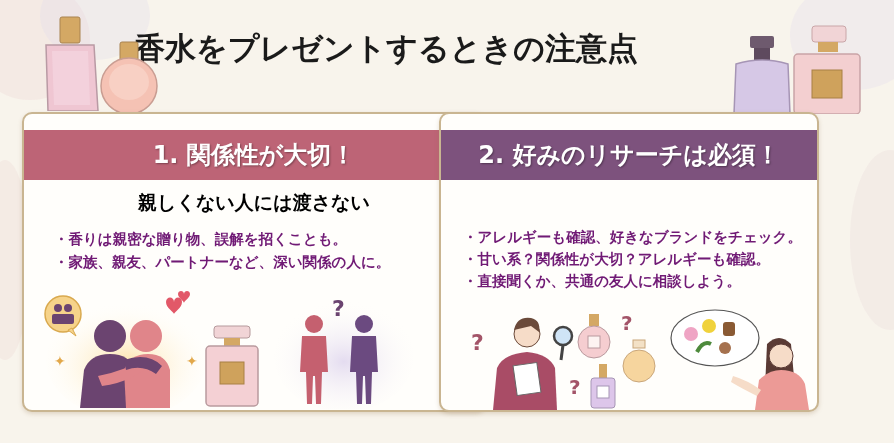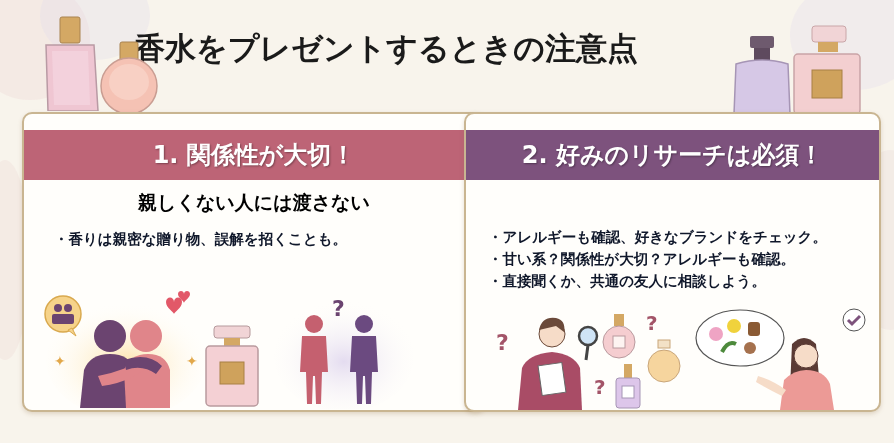--- a/index.html
+++ b/index.html
@@ -16,36 +16,36 @@
     position: absolute; left: 0; top: 28px; width: 772px; text-align: center;
     font-size: 31px; font-weight: bold; color: #1a1a1a; letter-spacing: 0px;
   }
   .deco { position: absolute; }
   .card {
     position: absolute; top: 112px; height: 300px;
     background: #fffefb; border: 2px solid #c9b591; border-radius: 10px;
     overflow: hidden; box-shadow: 0 2px 4px rgba(150,120,80,0.25);
   }
   .card.left { left: 22px; width: 464px; }
-  .card.right { left: 464px; width: 417px; }
+  .card.right { left: 439px; width: 380px; }
   .card-header {
     position: absolute; left: 0; right: 0; top: 16px; height: 50px;
     color: #fff; font-weight: bold; font-size: 24px;
     display: flex; align-items: center; justify-content: center;
     text-shadow: 1px 1px 2px rgba(0,0,0,0.35);
   }
   .left .card-header { background: #bd6476; }
   .right .card-header { background: #7d527d; }
   .card-sub {
     position: absolute; left: 0; right: 0; top: 76px; text-align: center;
     font-size: 19px; font-weight: bold; color: #000000;
   }
   .bullets {
     position: absolute; left: 30px; top: 114px; list-style: none;
-    font-size: 14.5px; font-weight: bold; color: #0f172a; line-height: 23px;
+    font-size: 14.5px; font-weight: bold; color: #701a75; line-height: 23px;
   }
   .right .bullets { left: 22px; top: 112px; line-height: 22px; }
   .bullets li::before { content: "・"; }
   .illus { position: absolute; }
 </style>
 </head>
 <body>
 
 <div class="bg-flower" style="left:-30px;top:-20px;width:120px;height:120px;background:#eed6d8;"></div>
 <div class="bg-flower" style="left:40px;top:-30px;width:110px;height:90px;background:#e2dceb;"></div>
@@ -76,20 +76,21 @@
   <rect x="28" y="18" width="20" height="10" fill="#d4a864"></rect>
   <rect x="4" y="30" width="66" height="60" rx="4" fill="#f3cfd0" stroke="#c9a4a6" stroke-width="1.5"></rect>
   <rect x="22" y="46" width="30" height="28" fill="#cfa25c" stroke="#a88044"></rect>
 </svg>
 
 <section class="card left">
   <div class="card-header">1. 関係性が大切！</div>
   <div class="card-sub">親しくない人には渡さない</div>
   <ul class="bullets">
     <li>香りは親密な贈り物、誤解を招くことも。</li>
+    <li>家族、親友、パートナーなど、深い関係の人に。</li>
   </ul>
 
   <svg class="illus" style="left:14px;top:176px" width="170" height="120" viewBox="0 0 170 120">
     <defs>
       <radialGradient id="glowY" cx="50%" cy="55%" r="55%">
         <stop offset="0%" stop-color="#fde2a8"></stop>
         <stop offset="100%" stop-color="#fffefb" stop-opacity="0"></stop>
       </radialGradient>
     </defs>
     <ellipse cx="88" cy="70" rx="80" ry="58" fill="url(#glowY)"></ellipse>

